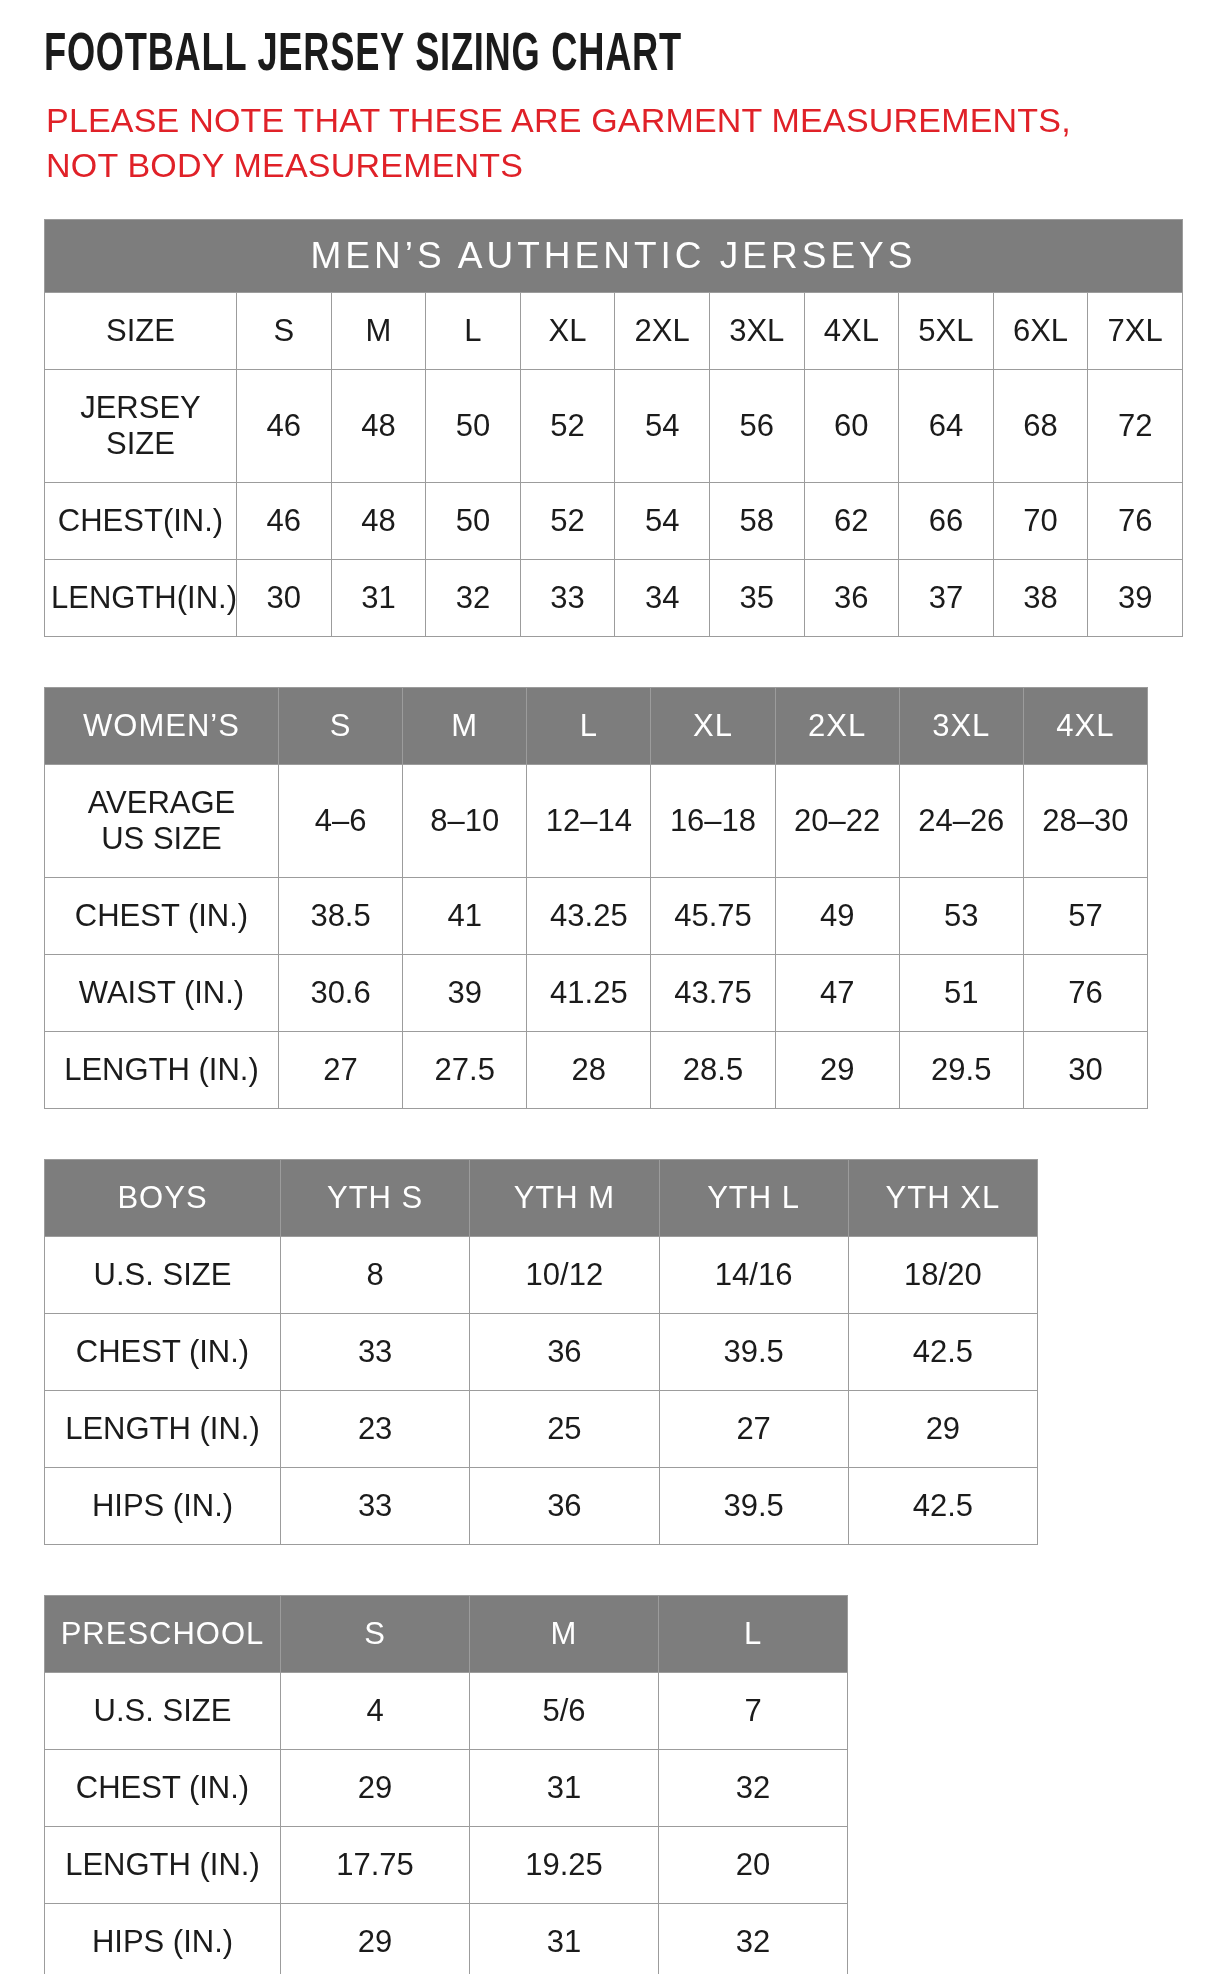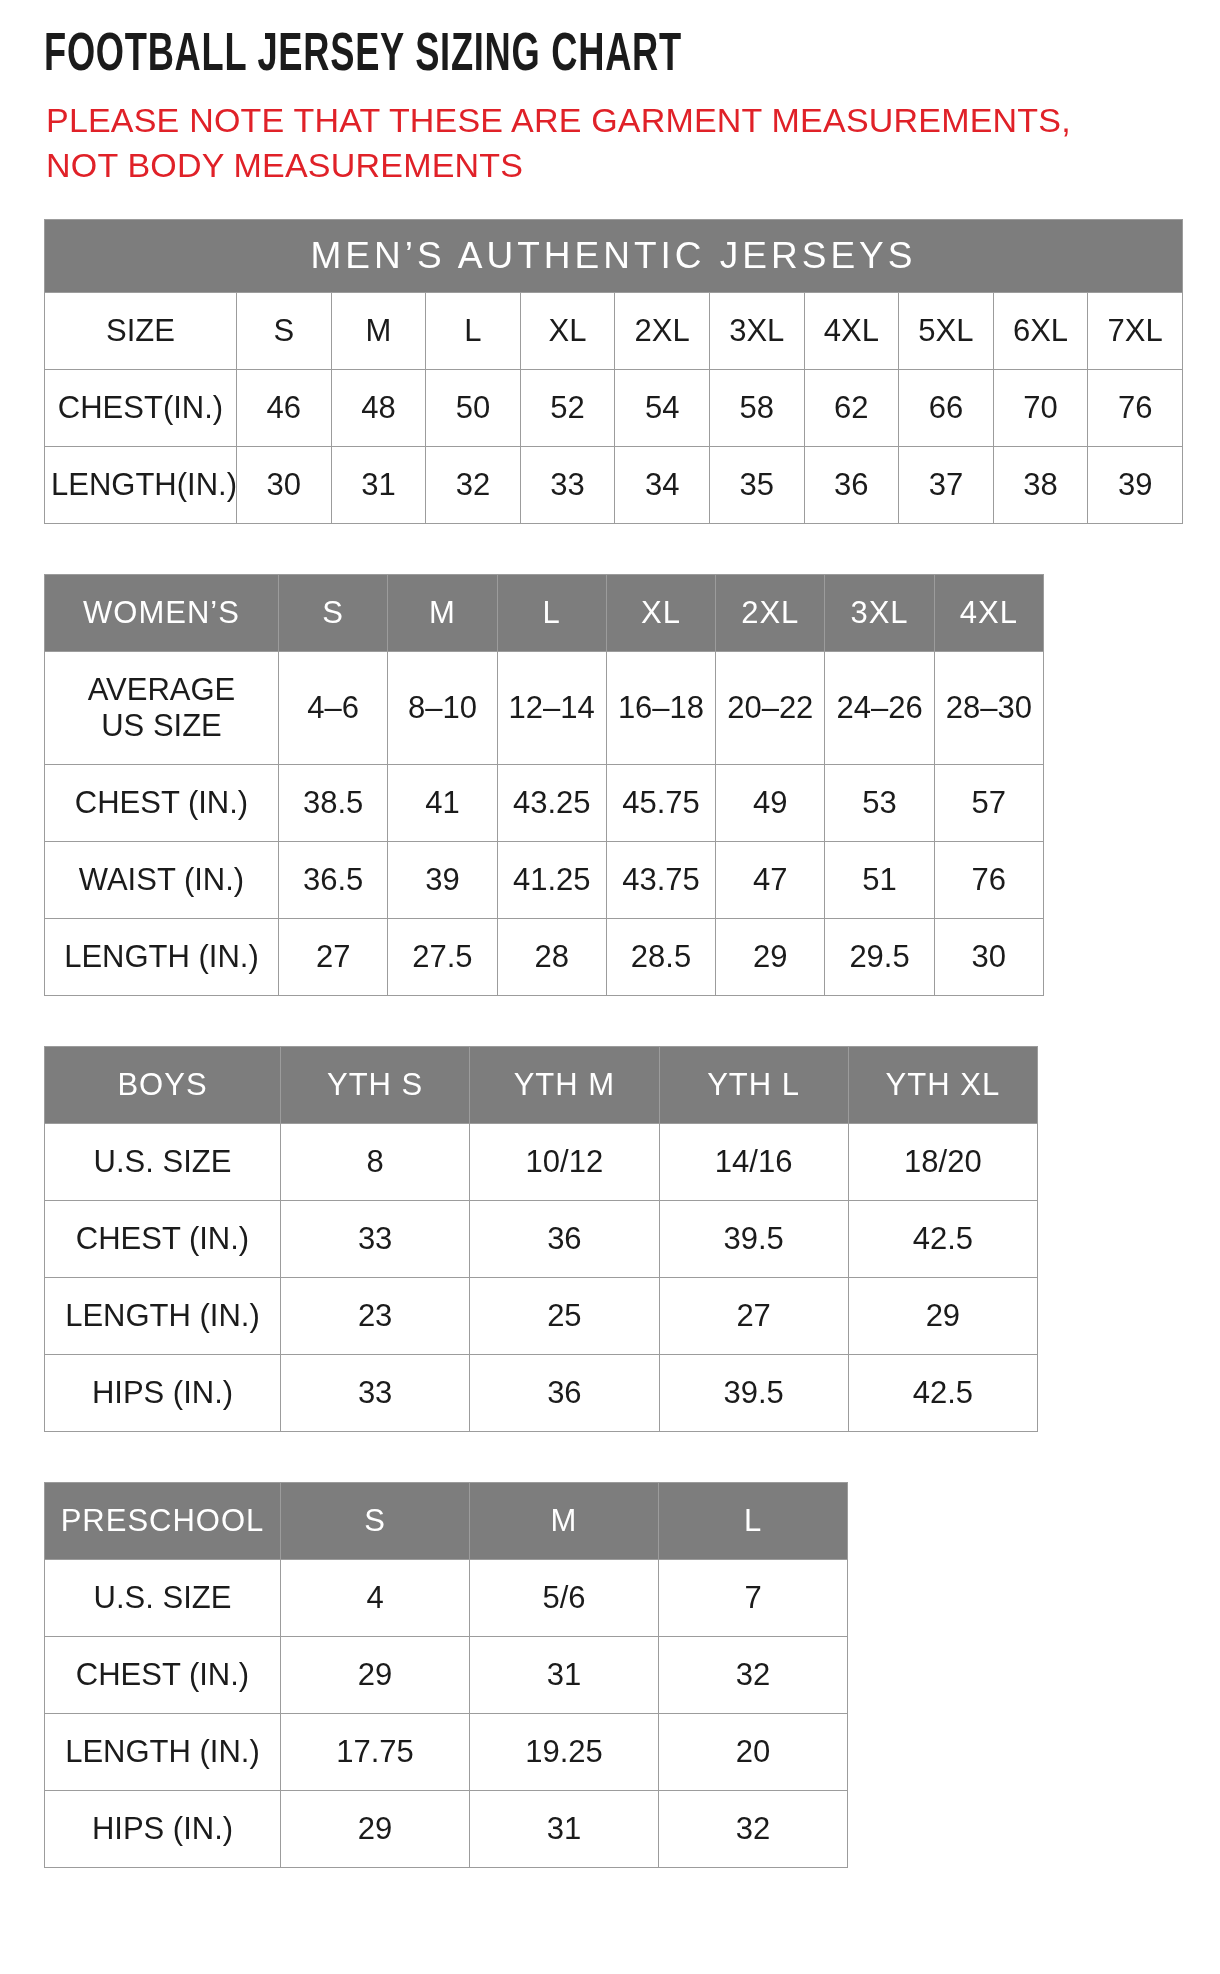--- a/index.html
+++ b/index.html
@@ -60,21 +60,21 @@
   }
   .tbl tr.head-row th {
     background: var(--header-gray, #7d7d7d);
     color: #ffffff;
     letter-spacing: 1px;
   }
   .tbl td.row-label { white-space: pre-line; }
 
   table.mens      { width: 1139px; }
   .mens  col.c-label { width: 192px; }
-  table.womens    { width: 1000px; }
+  table.womens    { width: 1104px; }
   .womens col.c-label { width: 234px; }
   table.boys      { width: 994px; }
   .boys   col.c-label { width: 236px; }
   table.preschool { width: 804px; }
   .preschool col.c-label { width: 236px; }
 </style>
 </head>
 <body>
 
 <div class="page">
@@ -99,20 +99,33 @@
           <td>L</td>
           <td>XL</td>
           <td>2XL</td>
           <td>3XL</td>
           <td>4XL</td>
           <td>5XL</td>
           <td>6XL</td>
           <td>7XL</td>
         </tr>
         <tr>
+          <td class="row-label">JERSEY SIZE</td>
+          <td>46</td>
+          <td>48</td>
+          <td>50</td>
+          <td>52</td>
+          <td>54</td>
+          <td>56</td>
+          <td>60</td>
+          <td>64</td>
+          <td>68</td>
+          <td>72</td>
+        </tr>
+        <tr>
           <td class="row-label">CHEST(IN.)</td>
           <td>46</td>
           <td>48</td>
           <td>50</td>
           <td>52</td>
           <td>54</td>
           <td>58</td>
           <td>62</td>
           <td>66</td>
           <td>70</td>
@@ -166,21 +179,21 @@
           <td>38.5</td>
           <td>41</td>
           <td>43.25</td>
           <td>45.75</td>
           <td>49</td>
           <td>53</td>
           <td>57</td>
         </tr>
         <tr>
           <td class="row-label">WAIST (IN.)</td>
-          <td>36.5</td>
+          <td>30.6</td>
           <td>39</td>
           <td>41.25</td>
           <td>43.75</td>
           <td>47</td>
           <td>51</td>
           <td>76</td>
         </tr>
         <tr>
           <td class="row-label">LENGTH (IN.)</td>
           <td>27</td>

